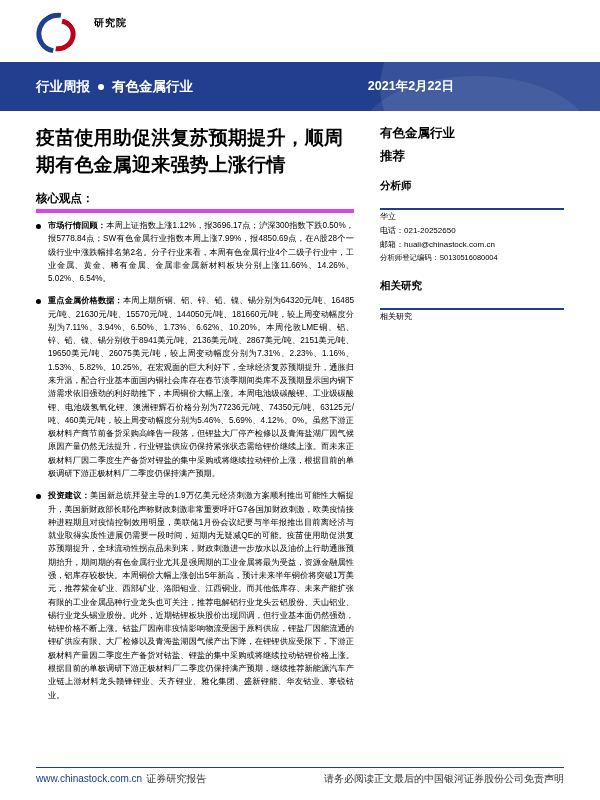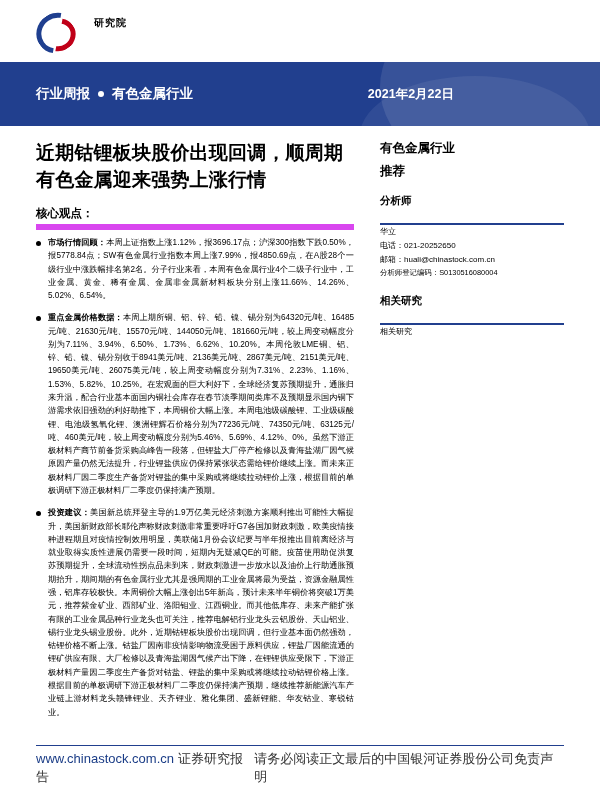--- a/index.html
+++ b/index.html
@@ -84,21 +84,21 @@
     color: #000;
     margin-left: 10px;
     letter-spacing: 1px;
     align-self: flex-start;
     padding-top: 6px;
   }
 
   
   .banner {
     position: relative;
-    height: 64px;
+    height: 49px;
     background: linear-gradient(180deg, #1f3f8f 0%, #24489b 45%, #1b3madeup 100%);
     background-color: #213f8e;
     overflow: hidden;
   }
   .banner::after {
     content: "";
     position: absolute;
     right: -40px;
     top: -70px;
     width: 260px;
@@ -177,21 +177,21 @@
     letter-spacing: 0.2px;
     margin: 0 0 12px 0;
   }
 
   .section-label {
     font-size: 11.5px;
     font-weight: bold;
     color: #000;
     padding-bottom: 3px;
     margin-bottom: 6px;
-    border-bottom: 6px solid #d946ef;
+    border-bottom: 4px solid #d946ef;
     display: block;
   }
 
   ul.points {
     list-style: none;
     margin: 0;
     padding: 0;
   }
   ul.points > li {
     position: relative;
@@ -257,21 +257,21 @@
     bottom: 14px;
     padding: 0 36px;
     box-sizing: border-box;
   }
   .footer-line {
     border-top: 1.5px solid #213f8e;
     padding-top: 4px;
     display: flex;
     justify-content: space-between;
     align-items: center;
-    font-size: 13px;
+    font-size: 10px;
     color: #333;
   }
   .footer-left a {
     color: #1a3c86;
     text-decoration: none;
   }
   .footer-left .f-txt {
     color: #333;
     margin-left: 4px;
   }
@@ -301,21 +301,21 @@
         <span class="dot-sep"></span>
         <span>有色金属行业</span>
       </div>
       <div class="banner-date">2021年2月22日</div>
     </div>
   </div>
 
   <div class="body-wrap">
 
     <div class="col-left">
-      <h1 class="doc-title">近期钴锂板块股价出现回调，顺周期有色金属迎来强势上涨行情</h1>
+      <h1 class="doc-title">疫苗使用助促洪复苏预期提升，顺周期有色金属迎来强势上涨行情</h1>
 
       <span class="section-label">核心观点：</span>
 
       <ul class="points">
         <li>
           <span class="pt-head">市场行情回顾：</span><span>本周上证指数上涨1.12%，报3696.17点；沪深300指数下跌0.50%，报5778.84点；SW有色金属行业指数本周上涨7.99%，报4850.69点，在A股28个一级行业中涨跌幅排名第2名。分子行业来看，本周有色金属行业4个二级子行业中，工业金属、黄金、稀有金属、金属非金属新材料板块分别上涨11.66%、14.26%、5.02%、6.54%。</span>
         </li>
         <li>
           <span class="pt-head">重点金属价格数据：</span><span>本周上期所铜、铝、锌、铅、镍、锡分别为64320元/吨、16485元/吨、21630元/吨、15570元/吨、144050元/吨、181660元/吨，较上周变动幅度分别为7.11%、3.94%、6.50%、1.73%、6.62%、10.20%。本周伦敦LME铜、铝、锌、铅、镍、锡分别收于8941美元/吨、2136美元/吨、2867美元/吨、2151美元/吨、19650美元/吨、26075美元/吨，较上周变动幅度分别为7.31%、2.23%、1.16%、1.53%、5.82%、10.25%。在宏观面的巨大利好下，全球经济复苏预期提升，通胀归来升温，配合行业基本面国内铜社会库存在春节淡季期间类库不及预期显示国内铜下游需求依旧强劲的利好助推下，本周铜价大幅上涨。本周电池级碳酸锂、工业级碳酸锂、电池级氢氧化锂、澳洲锂辉石价格分别为77236元/吨、74350元/吨、63125元/吨、460美元/吨，较上周变动幅度分别为5.46%、5.69%、4.12%、0%。虽然下游正极材料产商节前备货采购高峰告一段落，但锂盐大厂停产检修以及青海盐湖厂因气候原因产量仍然无法提升，行业锂盐供应仍保持紧张状态需给锂价继续上涨。而未来正极材料厂因二季度生产备货对锂盐的集中采购或将继续拉动锂价上涨，根据目前的单极调研下游正极材料厂二季度仍保持满产预期。</span>
         </li>

